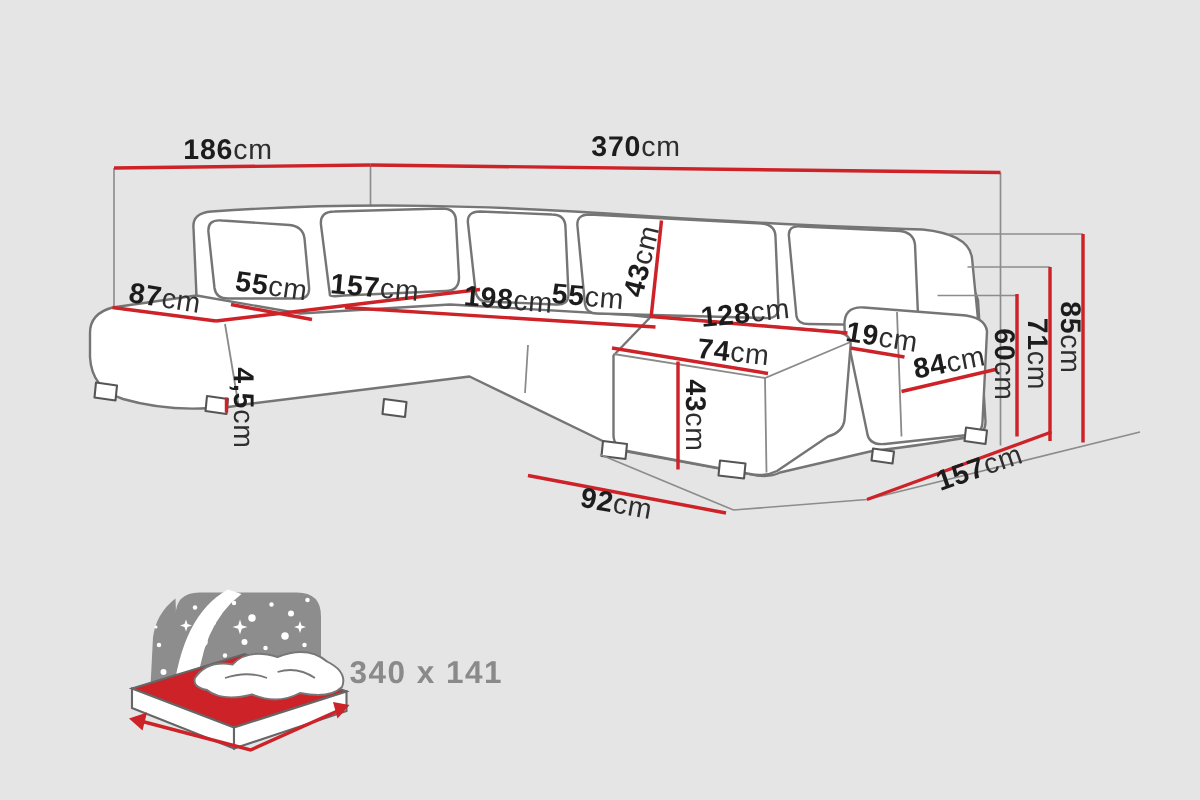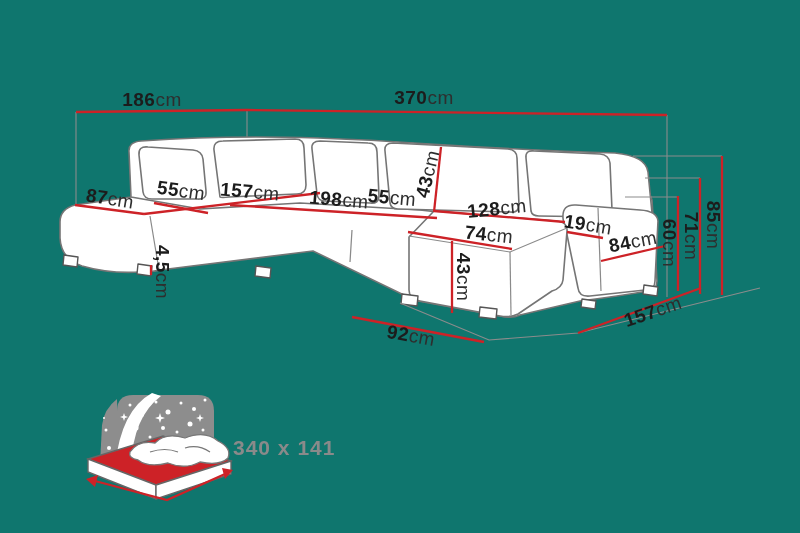--- a/index.html
+++ b/index.html
@@ -1,16 +1,16 @@
 <!DOCTYPE html>
 <html><head>
 <meta charset="utf-8">
 <style>
   html,body{margin:0;padding:0;background:#ffffff;}
-  .stage{position:relative;width:800px;height:533px;background:#0f766e;overflow:hidden;}
+  .stage{position:relative;width:800px;height:533px;background:#e5e5e5;overflow:hidden;}
   svg{display:block;}
   .dim{font-family:"Liberation Sans",sans-serif;font-size:19px;fill:#1c1c1c;}
   .dim .num{font-weight:bold;letter-spacing:.5px;}
   .dim .unit{font-weight:normal;fill:#2e2e2e;letter-spacing:.5px;}
   .sleeper-text{font-family:"Liberation Sans",sans-serif;font-size:21px;font-weight:bold;fill:#8a8a8a;letter-spacing:1px;}
   .outline{fill:#ffffff;stroke:#757575;stroke-width:1.6;stroke-linejoin:round;}
   .thin{fill:none;stroke:#8c8c8c;stroke-width:1.1;}
   .crease{fill:none;stroke:#8a8a8a;stroke-width:1.2;}
   .leg{fill:#ffffff;stroke:#555555;stroke-width:1.4;stroke-linejoin:round;}
   .red{fill:none;stroke:#cd2227;stroke-width:2.3;}

